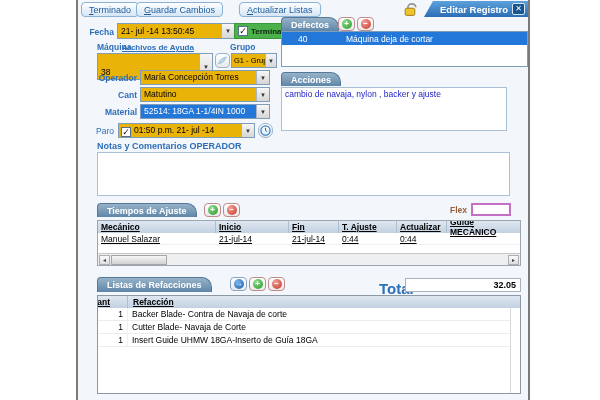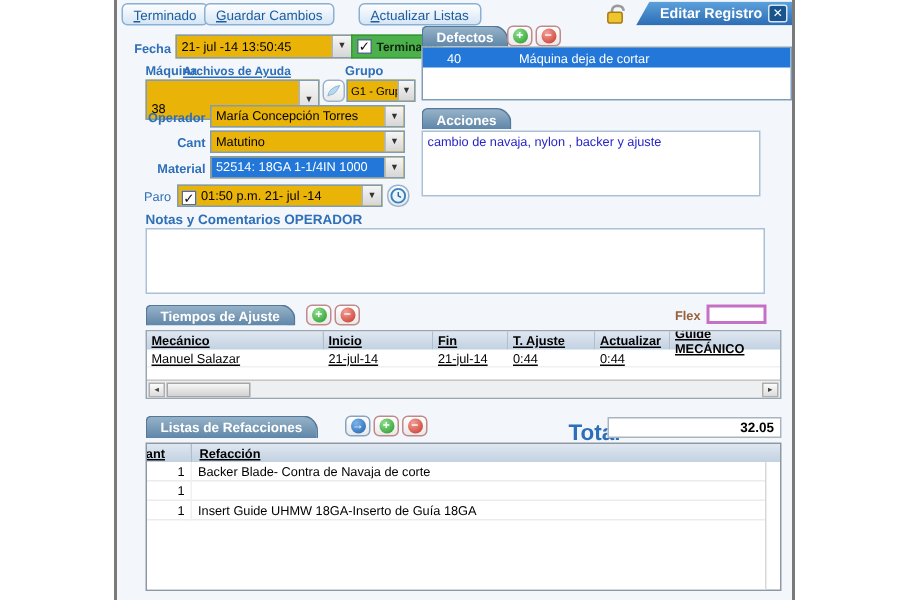--- a/index.html
+++ b/index.html
@@ -260,20 +260,21 @@
       <span class="th" style="width:30px;justify-content:flex-end;padding-right:17px;text-align:right;">Cant</span>
       <span class="th" style="flex:1;border-right:none;padding-left:5px;">Refacción</span>
     </div>
     <div class="c-rows">
       <div class="crow">
         <span class="cant">1</span>
         <span class="nom">Backer Blade- Contra de Navaja de corte</span>
       </div>
       <div class="crow">
         <span class="cant">1</span>
+        <span class="nom">Cutter Blade- Navaja de Corte</span>
       </div>
       <div class="crow">
         <span class="cant">1</span>
         <span class="nom">Insert Guide UHMW 18GA-Inserto de Guía 18GA</span>
       </div>
     </div>
   </div>
 
 </div>
 

